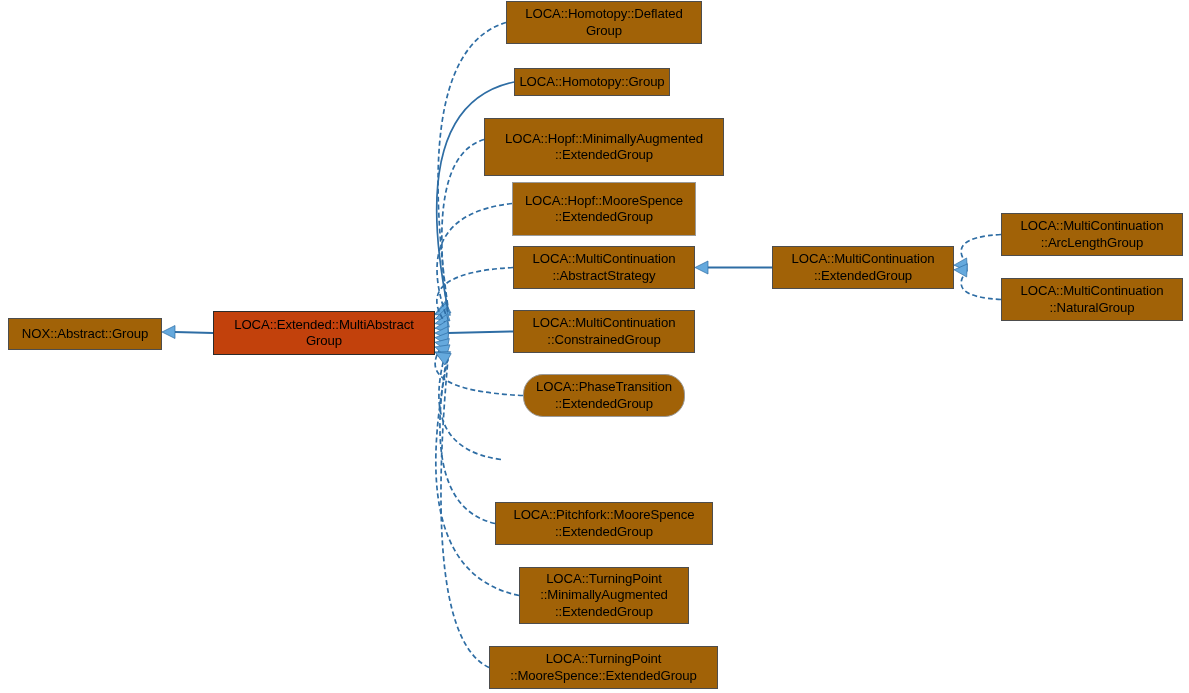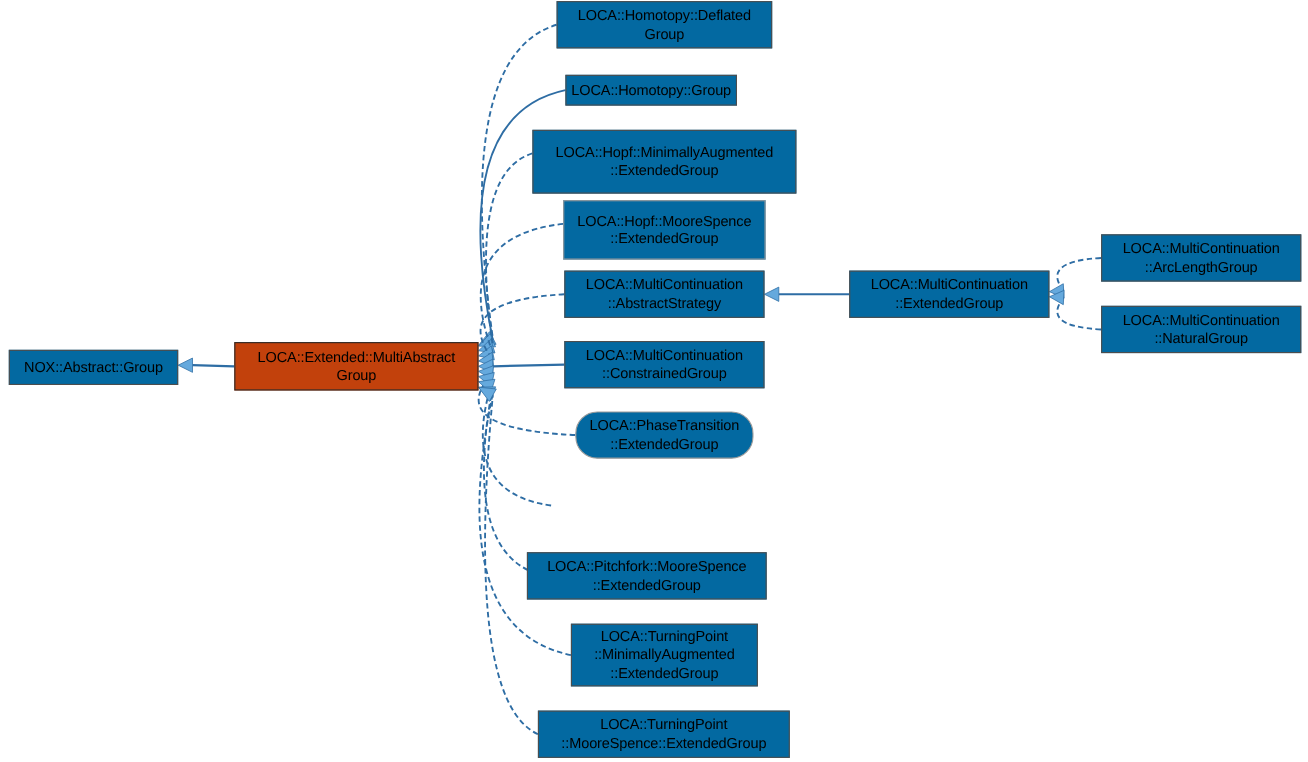--- a/index.html
+++ b/index.html
@@ -21,21 +21,21 @@
     position: absolute;
     left: 0;
     top: 0;
     width: 1189px;
     height: 693px;
     pointer-events: none;
   }
   .node {
     position: absolute;
     box-sizing: border-box;
-    background: #0369a1;
+    background: #a16207;
     border: 1px solid #4d4d4d;
     display: flex;
     align-items: center;
     justify-content: center;
     text-align: center;
     color: #000000;
     font-size: 13.2px;
     line-height: 16.5px;
     letter-spacing: -0.1px;
     white-space: pre-line;
@@ -124,21 +124,21 @@
     <div class="node" style="left: 484px; top: 118px; width: 240px; height: 58px;"><span>LOCA::Hopf::MinimallyAugmented
 ::ExtendedGroup</span></div>
     <div class="node thin" style="left: 512px; top: 182px; width: 184px; height: 54px;"><span>LOCA::Hopf::MooreSpence
 ::ExtendedGroup</span></div>
     <div class="node" style="left: 513px; top: 246px; width: 182px; height: 43px;"><span>LOCA::MultiContinuation
 ::AbstractStrategy</span></div>
     <div class="node" style="left: 513px; top: 310px; width: 182px; height: 43px;"><span>LOCA::MultiContinuation
 ::ConstrainedGroup</span></div>
     <div class="node thin" style="left: 523px; top: 374px; width: 162px; height: 43px; border-radius: 20px;"><span>LOCA::PhaseTransition
 ::ExtendedGroup</span></div>
-    <div class="node" style="left: 479px; top: 502px; width: 218px; height: 43px;"><span>LOCA::Pitchfork::MooreSpence
+    <div class="node" style="left: 495px; top: 502px; width: 218px; height: 43px;"><span>LOCA::Pitchfork::MooreSpence
 ::ExtendedGroup</span></div>
     <div class="node" style="left: 519px; top: 567px; width: 170px; height: 57px;"><span>LOCA::TurningPoint
 ::MinimallyAugmented
 ::ExtendedGroup</span></div>
     <div class="node" style="left: 489px; top: 646px; width: 229px; height: 43px;"><span>LOCA::TurningPoint
 ::MooreSpence::ExtendedGroup</span></div>
     <div class="node" style="left: 772px; top: 246px; width: 182px; height: 43px;"><span>LOCA::MultiContinuation
 ::ExtendedGroup</span></div>
     <div class="node" style="left: 1001px; top: 213px; width: 182px; height: 43px;"><span>LOCA::MultiContinuation
 ::ArcLengthGroup</span></div>

